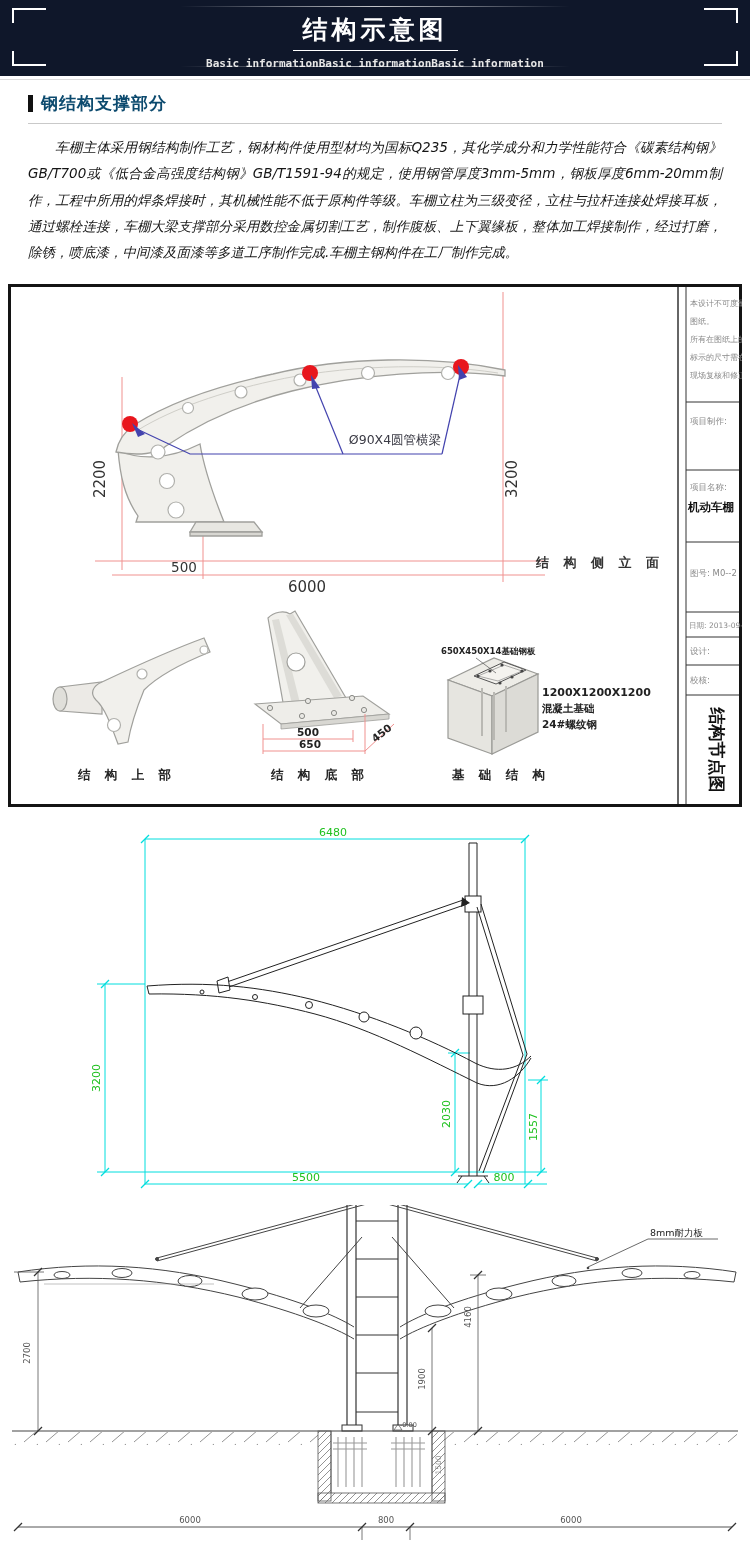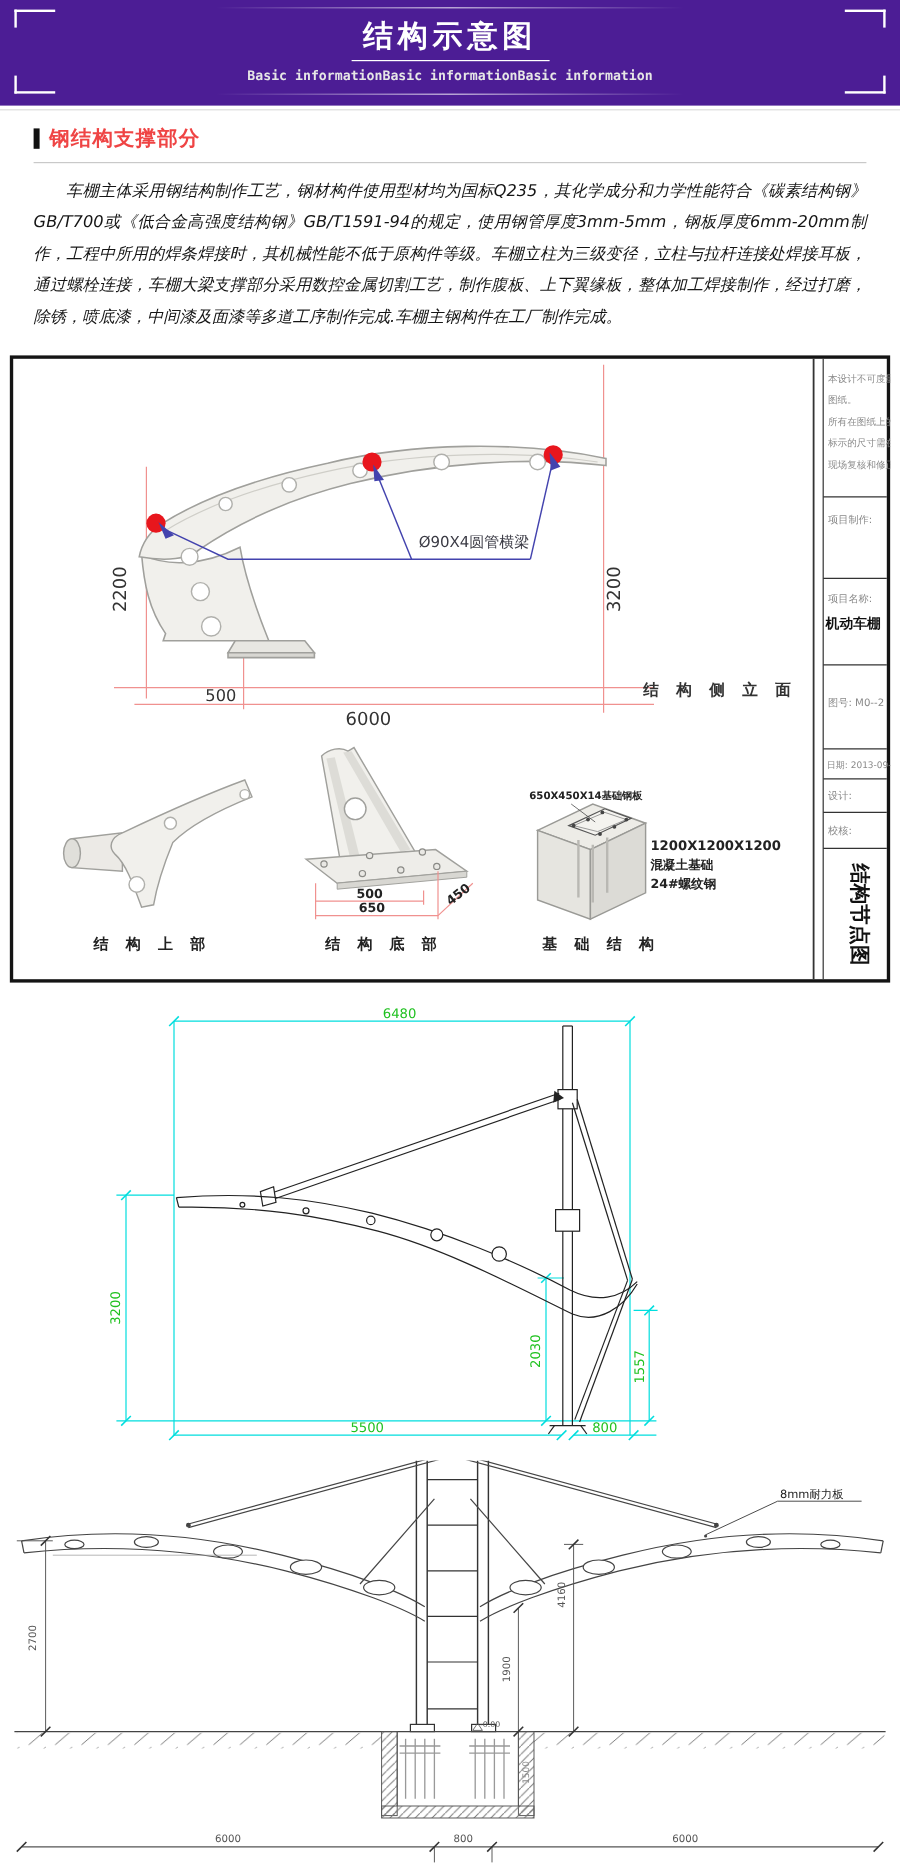--- a/index.html
+++ b/index.html
@@ -1,40 +1,40 @@
 <!DOCTYPE html>
 <html><head>
 <meta charset="utf-8">
 <style>
   * { margin:0; padding:0; box-sizing:border-box; }
   body { width:750px; background:#fff; font-family:"DejaVu Sans","Liberation Sans",sans-serif; }
   .page { width:750px; position:relative; }
 
   
-  .hdr { position:relative; height:88px; background:#4c1d95; overflow:hidden; }
+  .hdr { position:relative; height:76px; background:#0f172a; overflow:hidden; }
   .hline { position:absolute; left:24%; width:52%; height:1px;
            background:linear-gradient(90deg,rgba(255,255,255,0),rgba(255,255,255,.75),rgba(255,255,255,0)); }
   .hline.t { top:6px; } .hline.b { bottom:9px; }
   .bk { position:absolute; width:34px; height:15px; }
   .bk.tl { left:12px; top:8px;  border-left:2px solid #fff; border-top:2px solid #fff; }
   .bk.tr { right:12px; top:8px; border-right:2px solid #fff; border-top:2px solid #fff; }
   .bk.bl { left:12px; bottom:10px;  border-left:2px solid #fff; border-bottom:2px solid #fff; }
   .bk.br { right:12px; bottom:10px; border-right:2px solid #fff; border-bottom:2px solid #fff; }
   .hdr-title { text-align:center; padding-top:13px; }
   .hdr-title span { display:inline-block; color:#fff; font-size:25px; font-weight:bold;
                     letter-spacing:4px; border-bottom:1px solid #fff; padding:0 10px 4px; }
   .hdr-sub { margin-top:5px; text-align:center; color:#e6e6e6; font-size:11px; line-height:1.5;
              font-family:"DejaVu Sans Mono","Liberation Mono",monospace;font-weight:bold; }
   .hdr-rule { height:1px; background:#dcdcdc; margin:3px 0 0; }
 
   
   .sec { padding:12px 28px 0; }
   .sec-title { display:flex; align-items:center; gap:8px; }
   .sec-bar { width:5px; height:17px; background:#111; }
-  .sec-title h2 { font-size:17px; color:#ef4444; letter-spacing:1px; }
+  .sec-title h2 { font-size:17px; color:#0c4a6e; letter-spacing:1px; }
   .sec-hr { border:none; border-top:1px solid #c9c9c9; margin:8px 0 10px; }
   .sec-p { font-size:13.5px; color:#151515; line-height:1.95; text-align:justify; text-indent:2em;font-style:italic; }
 
   
   .panel { margin:18px 8px 0; position:relative; }
   
   .fig { position:relative; }
   svg text { font-family:"DejaVu Sans","Liberation Sans",sans-serif; }
   .mono { font-family:"DejaVu Sans Mono","Liberation Mono",monospace; }
   .serifcap { font-family:"DejaVu Serif","Liberation Serif",serif; font-weight:bold; letter-spacing:5px; }

